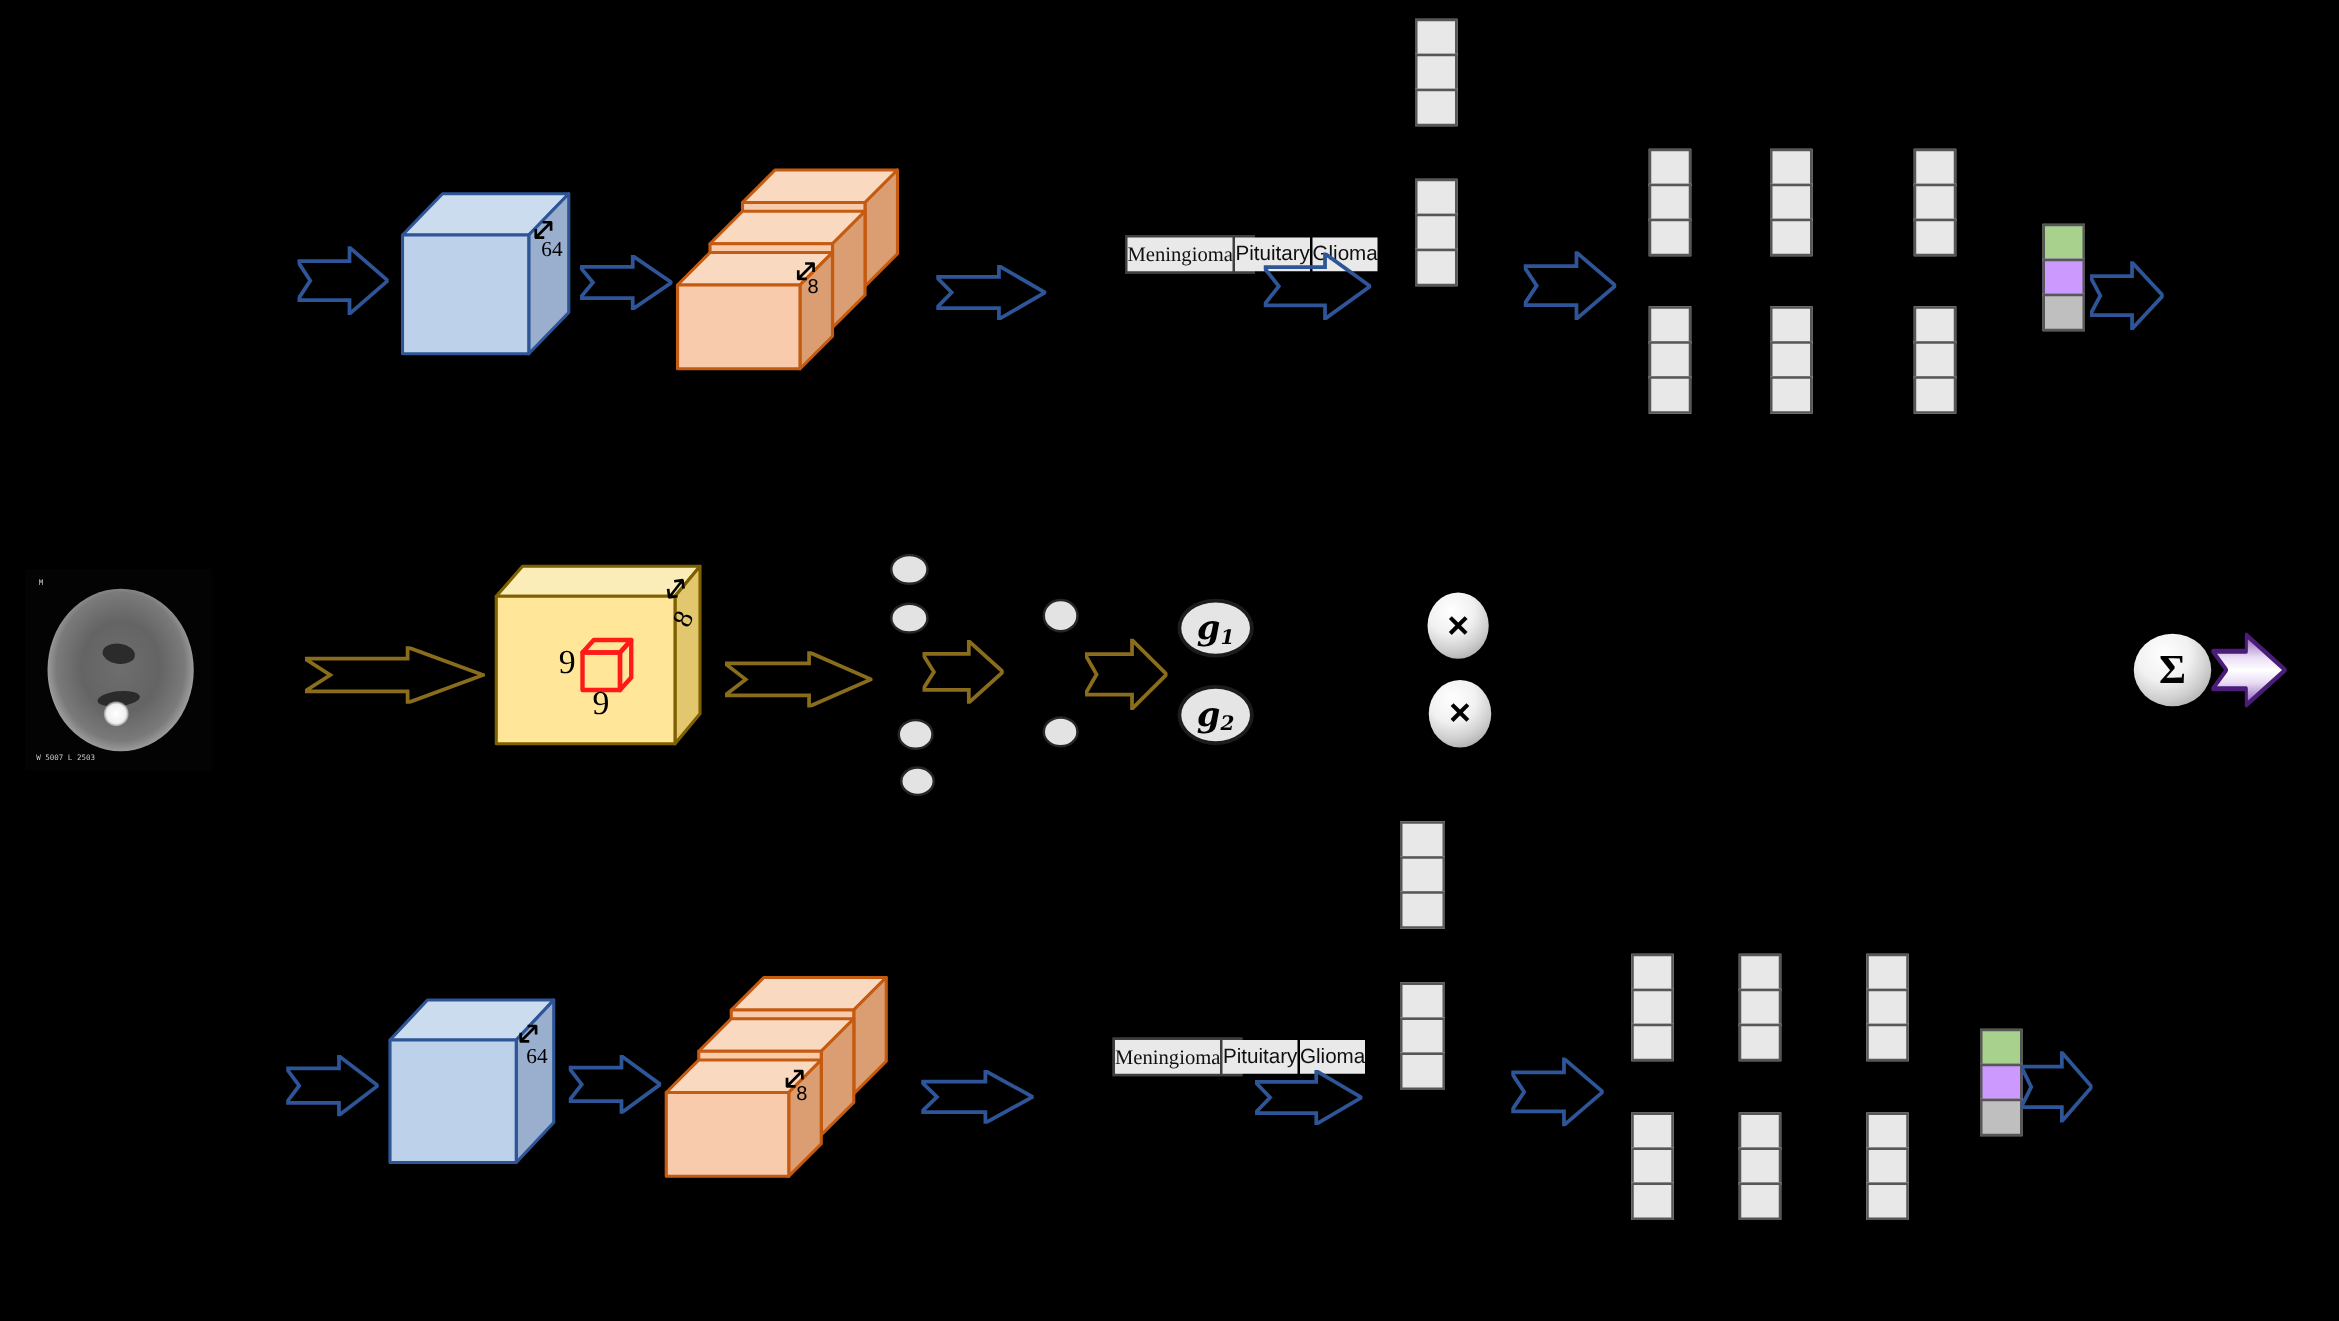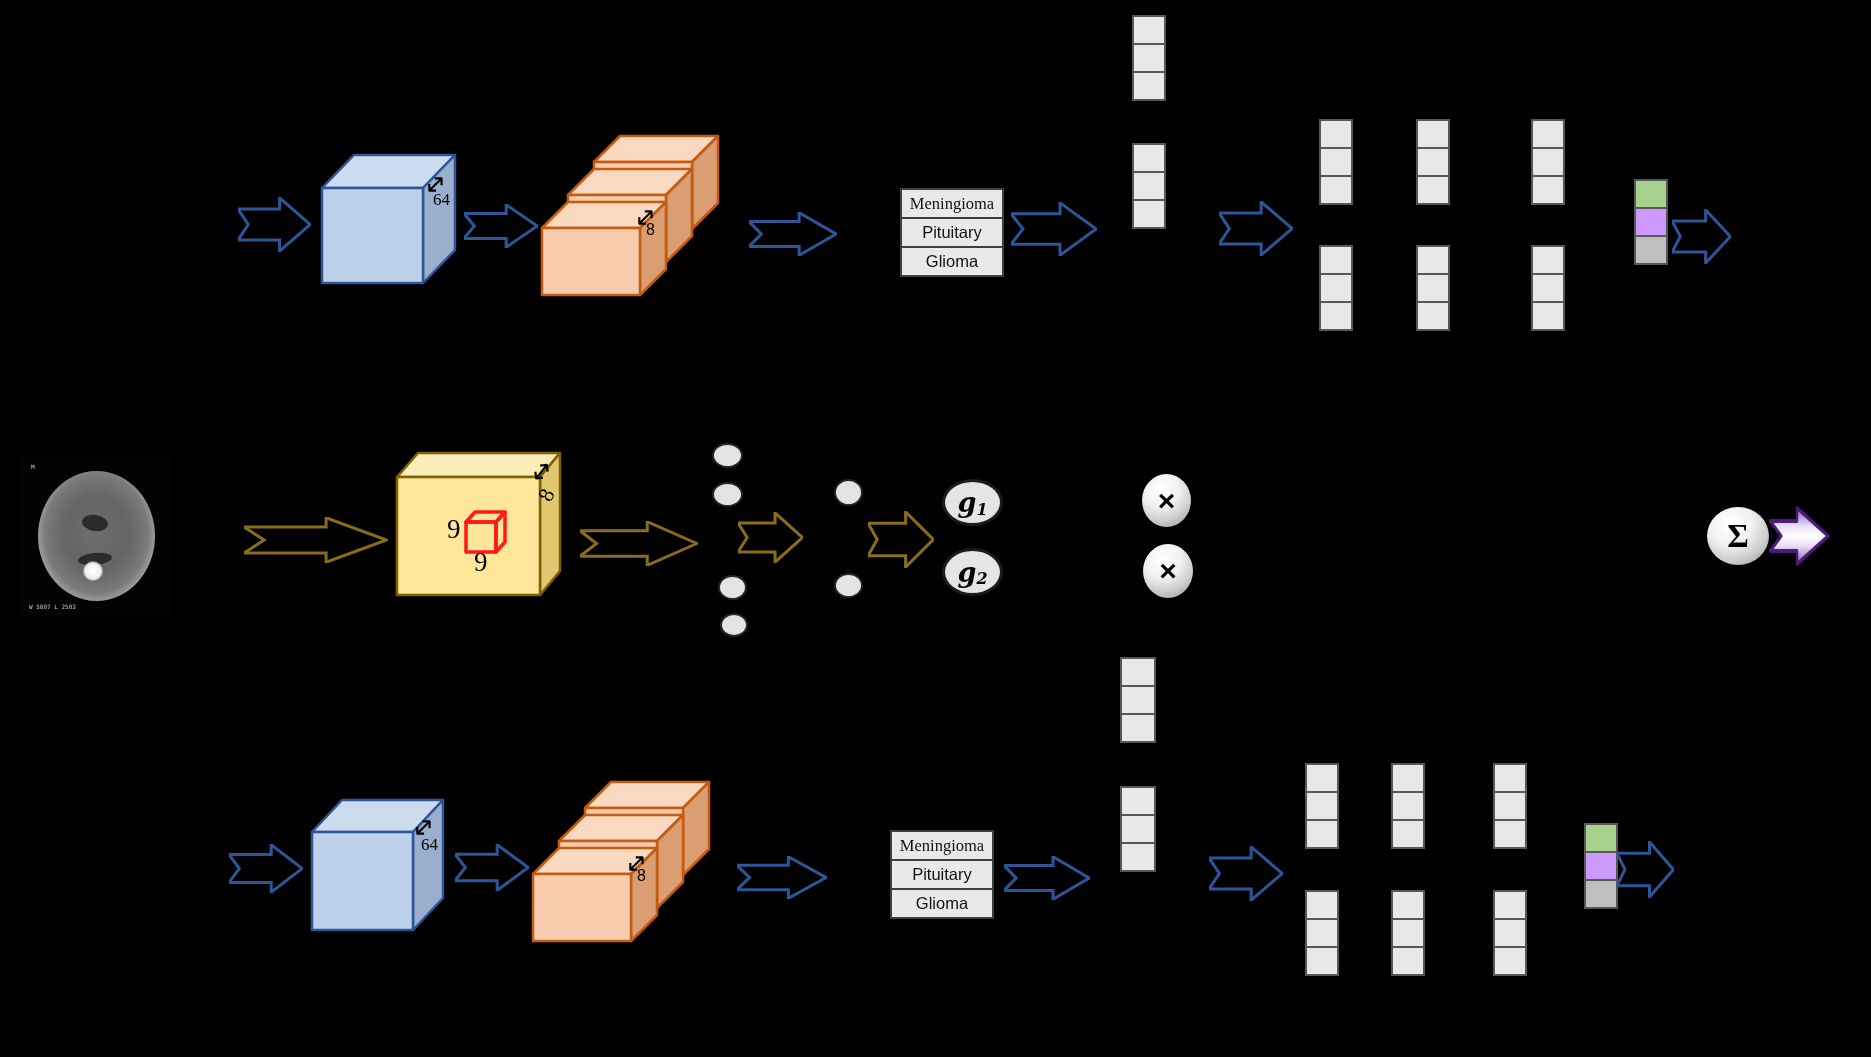--- a/index.html
+++ b/index.html
@@ -6,21 +6,21 @@
   .canvas{position:relative;width:1871px;height:1057px;background:#000;overflow:hidden;
           font-family:"Liberation Sans",sans-serif;}
   svg.shape{position:absolute;overflow:visible;display:block;}
   svg.barrow{position:absolute;display:block;}
   
   .stack{position:absolute;width:34px;}
   .cell{box-sizing:border-box;width:100%;height:30px;background:#E9E8E8;border:2px solid #575757;}
   .cell + .cell{margin-top:-2px;}
   
   .cls-table{position:absolute;width:100px;background:#3f3f3f;border:2px solid #3f3f3f;
-             display:flex;flex-direction:column;gap:2px;}
+             display:flex;flex-direction:row;gap:2px;}
   .cls-row{height:27px;background:#EAE9E9;display:flex;align-items:center;justify-content:center;
            font-size:16.5px;color:#101010;white-space:nowrap;}
   .serif{font-family:"Liberation Serif",serif;}
   
   .dot{position:absolute;border-radius:50%;background:#E4E3E3;border:2px solid #262626;box-sizing:border-box;}
   .gell{position:absolute;border-radius:50%;background:#E6E5E5;border:3px solid #1c1c1c;box-sizing:border-box;
         display:flex;align-items:center;justify-content:center;color:#000;
         font-family:"DejaVu Serif",serif;font-style:italic;font-weight:bold;}
   .gell .base{font-size:27px;line-height:1;}
   .gell .sub{font-size:16px;line-height:1;transform:translateY(7px);}

